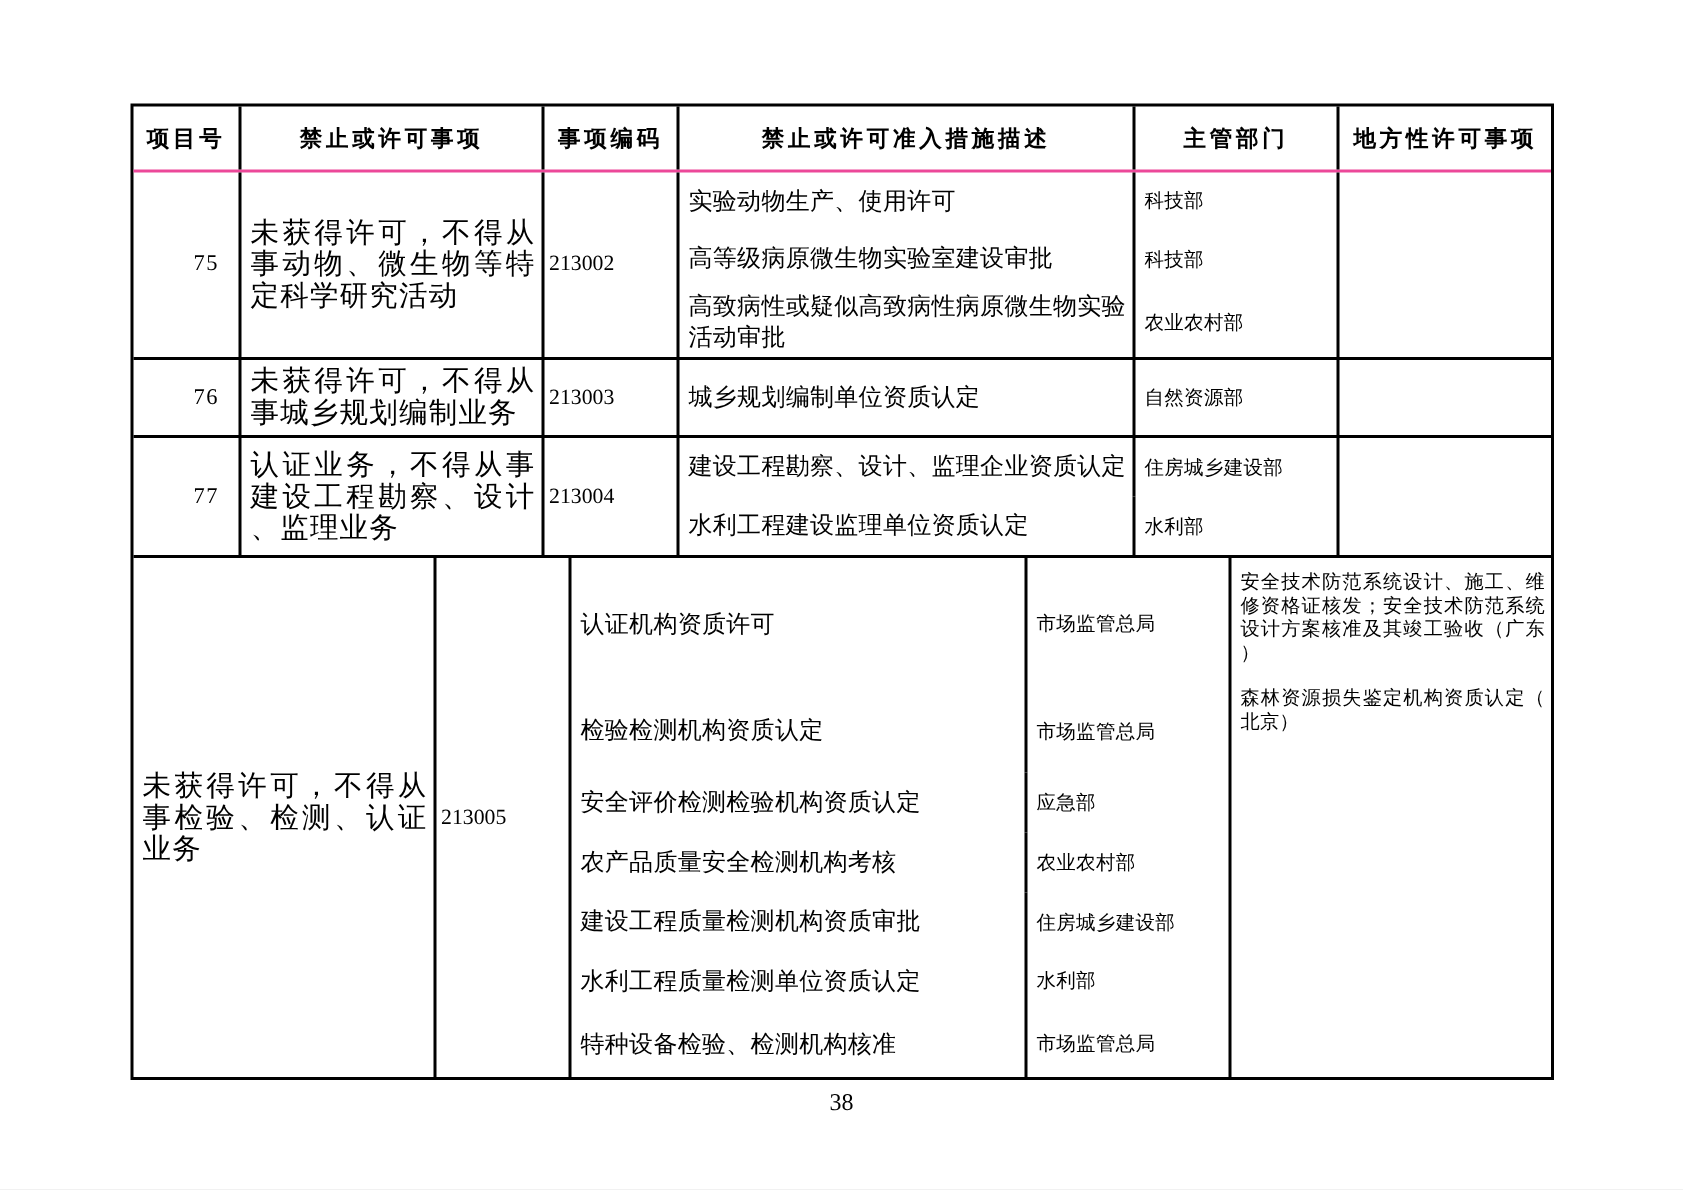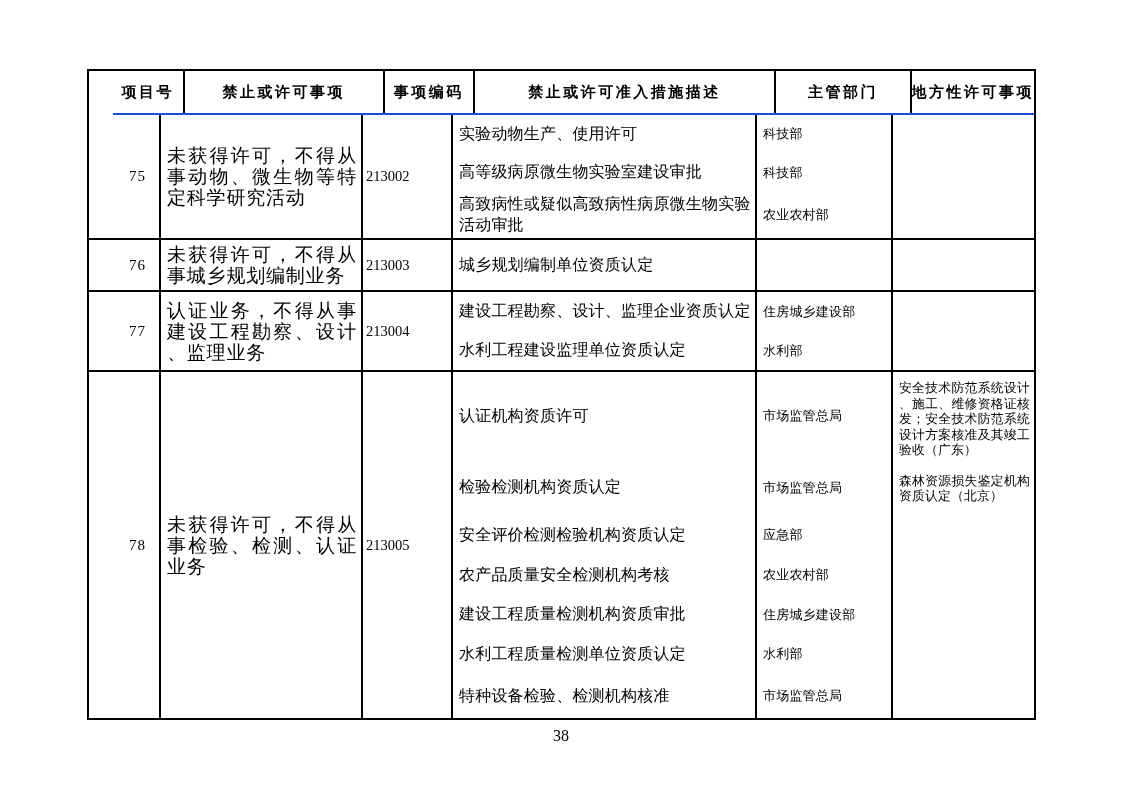--- a/index.html
+++ b/index.html
@@ -16,22 +16,22 @@
     width: 949px; height: 651px;
     border: 2px solid #000;
     box-sizing: border-box;
     display: flex; flex-direction: column;
   }
   .tbl *, .tbl *\002a { box-sizing: border-box; }
   .tbl div { box-sizing: border-box; }
 
   .hrow {
     display: flex; height: 44px;
-    border-bottom: 2px solid #1d4ed8;
-    font-weight: bold; font-size: 15px; letter-spacing: 2.5px; margin-left: 24px;
+    border-bottom: 2px solid #ec4899;
+    font-weight: bold; font-size: 15px; letter-spacing: 2.5px;
   }
   .hc {
     border-right: 2px solid #000;
     display: flex; align-items: center; justify-content: center;
     text-align: center; white-space: nowrap;
   }
   .h1 { width: 72px; }
   .h2 { width: 202px; }
   .h3 { width: 90px; }
   .h4 { width: 304px; }
@@ -129,20 +129,21 @@
 
     <div class="trow" style="height:52px">
       <div class="c c1">76</div>
       <div class="c c2">
         <span>未获得许可，不得从事城乡规划编制业务</span>
       </div>
       <div class="c c3">213003</div>
       <div class="c c45">
         <div class="m">
           <div class="md">城乡规划编制单位资质认定</div>
+          <div class="mp">自然资源部</div>
         </div>
       </div>
       <div class="c c6"></div>
     </div>
 
     <div class="trow" style="height:80px">
       <div class="c c1">77</div>
       <div class="c c2">
         <span>认证业务，不得从事建设工程勘察、设计、监理业务</span>
       </div>
@@ -154,21 +155,20 @@
         </div>
         <div class="m">
           <div class="md">水利工程建设监理单位资质认定</div>
           <div class="mp">水利部</div>
         </div>
       </div>
       <div class="c c6"></div>
     </div>
 
     <div class="trow" style="height:346px">
-      <div class="c c1">78</div>
       <div class="c c2">
         <span>未获得许可，不得从事检验、检测、认证业务</span>
       </div>
       <div class="c c3">213005</div>
       <div class="c c45">
         <div class="m fixed" style="height:88px">
           <div class="md">认证机构资质许可</div>
           <div class="mp">市场监管总局</div>
         </div>
         <div class="m fixed" style="height:55px">

